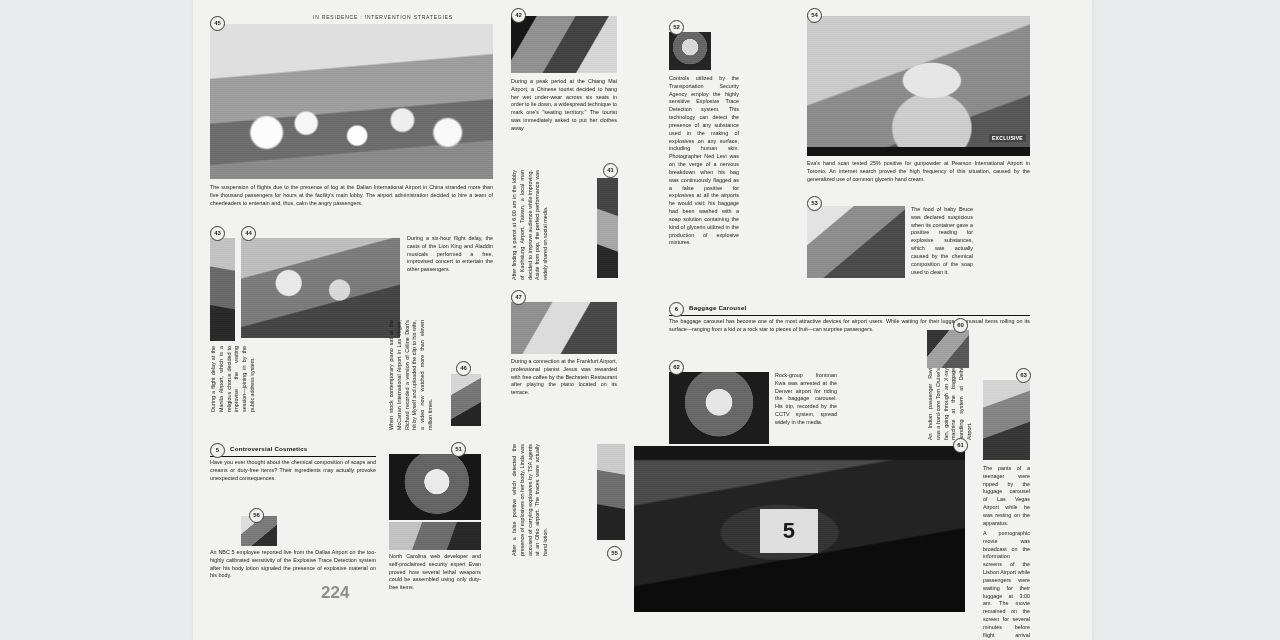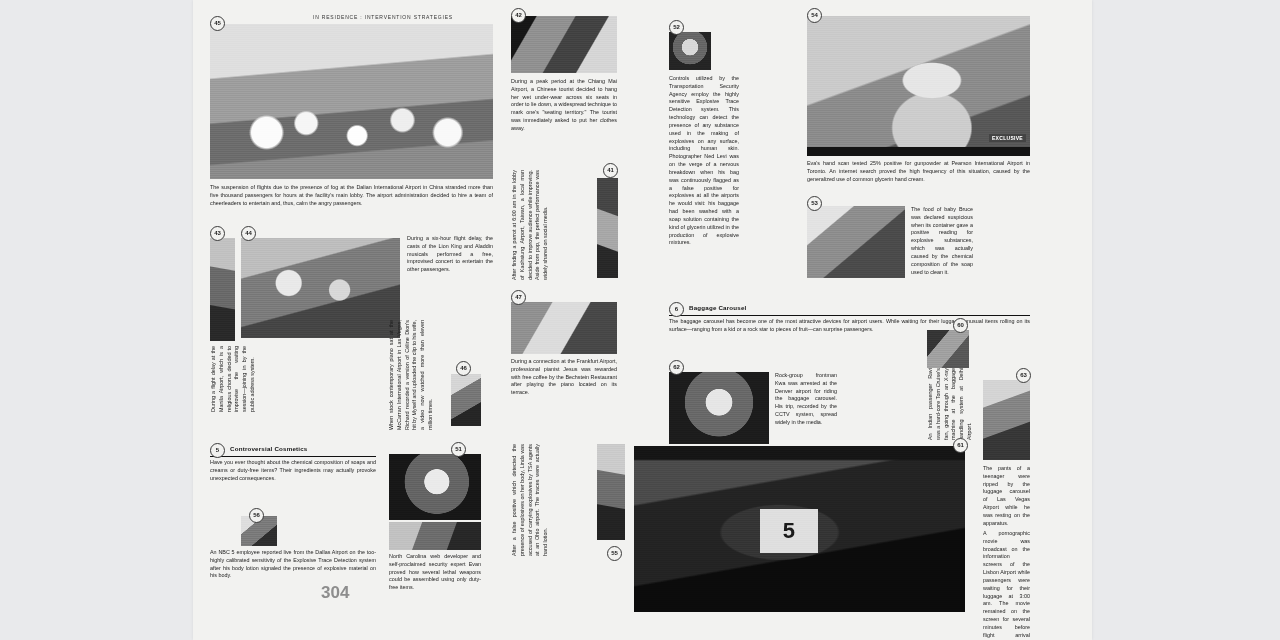--- a/index.html
+++ b/index.html
@@ -96,21 +96,21 @@
     mix-blend-mode: overlay; }
 </style>
 </head>
 <body>
 
 <div id="page">
   <div class="sheet">
 
     <div class="runhead" style="left:120px; top:14px;">In Residence :  Intervention Strategies</div>
 
-    <div class="folio" style="left:128px; top:583px;">304</div>
+    <div class="folio" style="left:128px; top:583px;">224</div>
 
     <div class="num" style="left:17px; top:16px;">45</div>
     <div class="photo" style="left:17px; top:24px; width:283px; height:155px;
          background:
            radial-gradient(circle at 20% 70%, #f3f3f3 0 6%, rgba(0,0,0,0) 7%),
            radial-gradient(circle at 34% 64%, #ededed 0 5%, rgba(0,0,0,0) 6%),
            radial-gradient(circle at 52% 72%, #f5f5f5 0 5%, rgba(0,0,0,0) 6%),
            radial-gradient(circle at 68% 62%, #e6e6e6 0 5%, rgba(0,0,0,0) 6%),
            radial-gradient(circle at 84% 70%, #f0f0f0 0 5%, rgba(0,0,0,0) 6%),
            linear-gradient(175deg, #d8d8d8 0 30%, #9b9b9b 31% 55%, #6e6e6e 56% 78%, #8a8a8a 79% 100%);">

